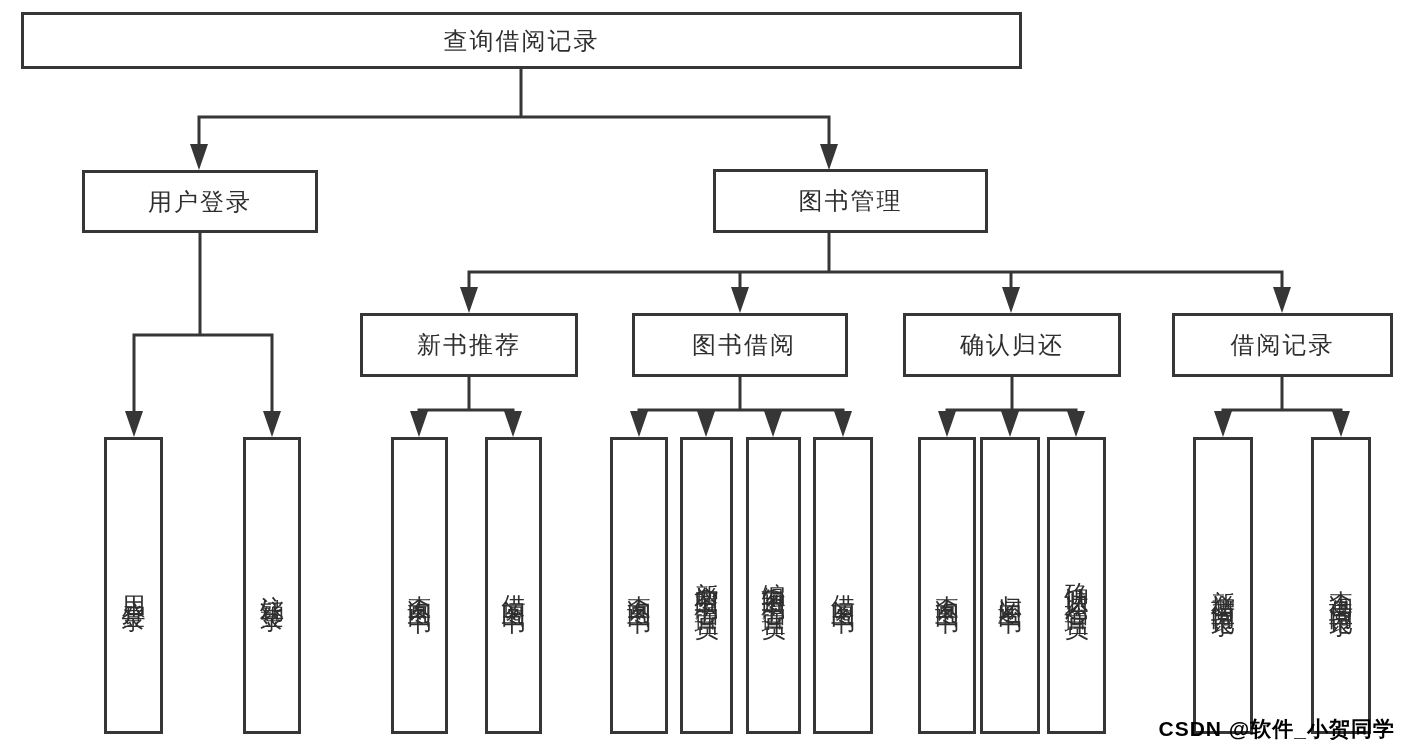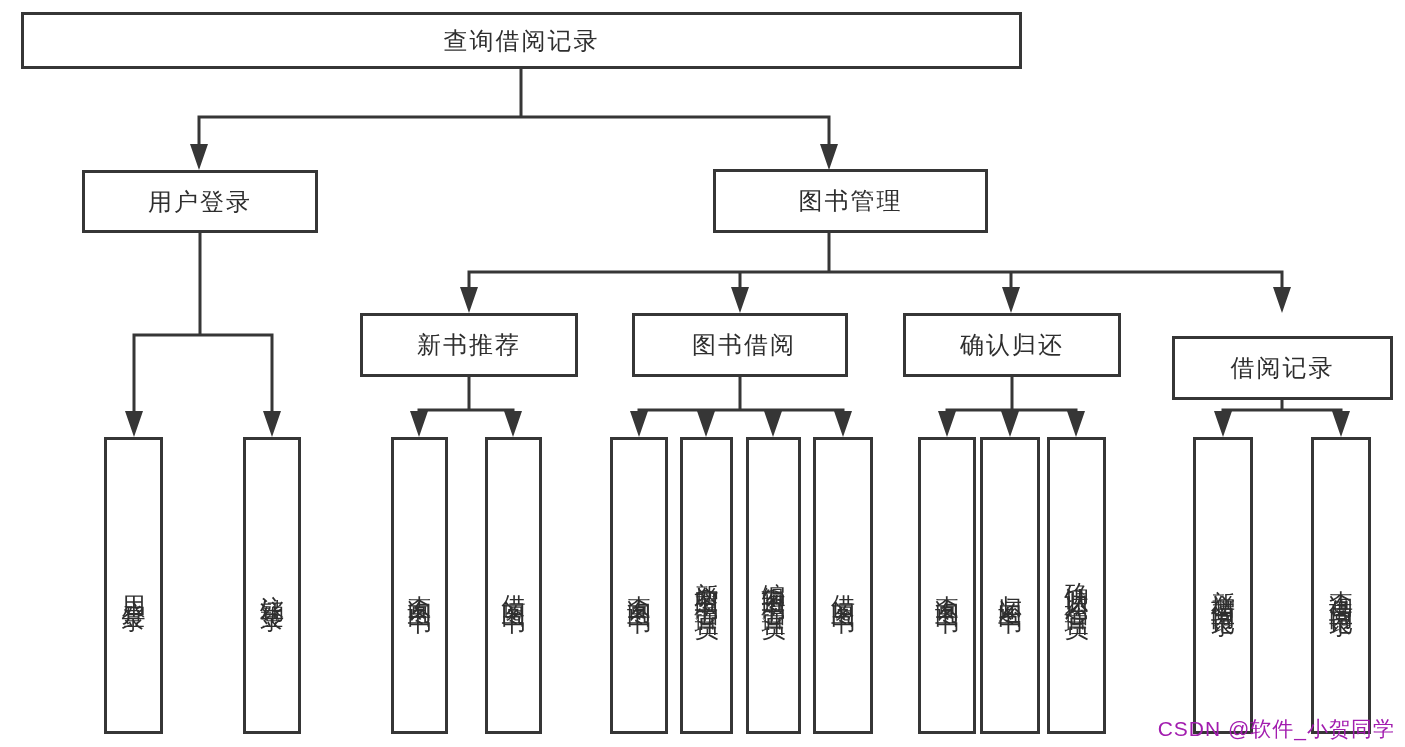--- a/index.html
+++ b/index.html
@@ -51,24 +51,25 @@
     line-height: 1;
     letter-spacing: 5px;
     white-space: nowrap;
     color: #2e2e2e;
   }
   .watermark {
     position: absolute;
     right: 10px;
     bottom: 4px;
     font-size: 21px;
-    color: #a21caf;
+    color: #000000;
     letter-spacing: 1px;
     z-index: 3;
     white-space: nowrap;
+    font-weight: bold;
   }
 </style>
 </head>
 <body>
 
 <div class="canvas">
 
   <svg class="connectors" width="1405" height="747" viewBox="0 0 1405 747">
 
     <g stroke="#363636" stroke-width="3" fill="none">
@@ -112,21 +113,21 @@
 
   <div class="node hbox" style="left:360px; top:313px; width:218px; height:64px;">
     <span>新书推荐</span>
   </div>
   <div class="node hbox" style="left:632px; top:313px; width:216px; height:64px;padding-left:8px;">
     <span>图书借阅</span>
   </div>
   <div class="node hbox" style="left:903px; top:313px; width:218px; height:64px;">
     <span>确认归还</span>
   </div>
-  <div class="node hbox" style="left:1172px; top:313px; width:221px; height:64px;margin-top:23px;">
+  <div class="node hbox" style="left:1172px; top:313px; width:221px; height:64px;">
     <span>借阅记录</span>
   </div>
 
   <div class="node vbox" style="left:104px; top:437px; width:59px; height:297px;">
     <span class="vtext">用户登录</span>
   </div>
   <div class="node vbox" style="left:243px; top:437px; width:58px; height:297px;">
     <span class="vtext">注销登录</span>
   </div>
 

